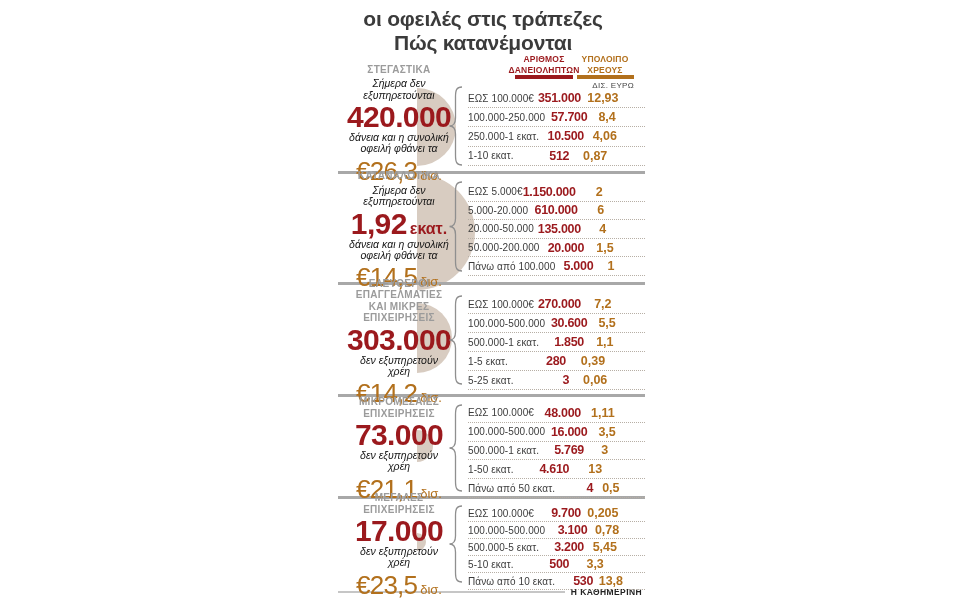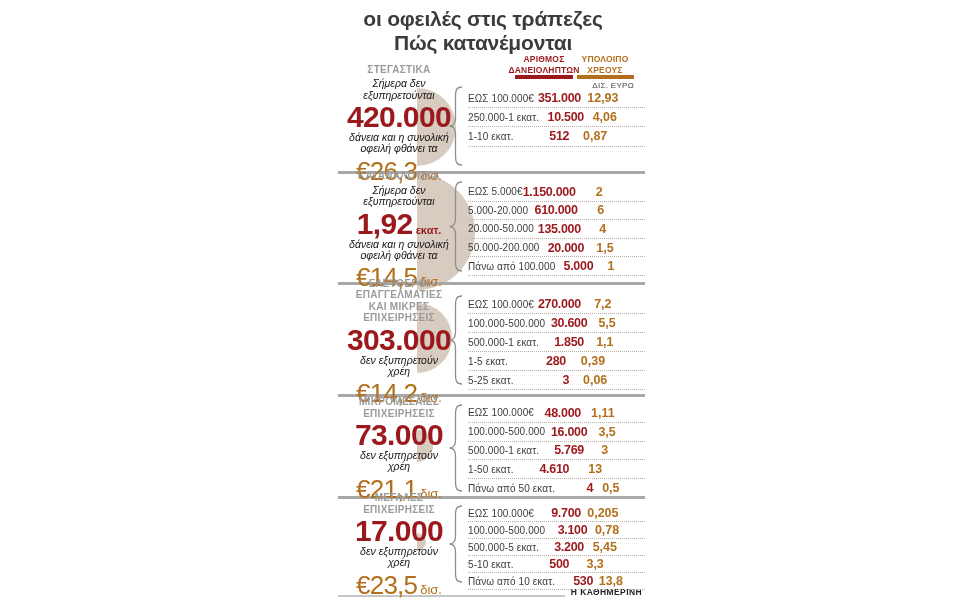--- a/index.html
+++ b/index.html
@@ -28,34 +28,34 @@
   .leftcol{position:absolute;left:0;top:0;width:122px;height:100%;display:flex;
            flex-direction:column;align-items:center;justify-content:center;text-align:center;}
   .sec-name{font-size:10px;font-weight:bold;color:#9b9b9b;line-height:1.15;
             white-space:pre-line;letter-spacing:0.3px;}
   .sec-intro,.sec-desc{font-style:italic;font-size:10.5px;font-weight:500;color:#151515;
             line-height:1.08;white-space:pre-line;text-align:center;}
   .sec-intro{margin-top:3px;}
   .sec-desc{margin-top:3px;}
   .sec-big{color:#9b191d;margin-top:4px;line-height:0.8;}
   .big-num{font-size:30px;font-weight:bold;letter-spacing:-0.6px;}
-  .big-suffix{font-size:11px;font-weight:bold;margin-left:3px;}
+  .big-suffix{font-size:16px;font-weight:bold;margin-left:3px;}
   .sec-euro{color:#b2701c;margin-top:6px;line-height:0.82;}
   .euro-num{font-size:26px;font-weight:400;letter-spacing:-0.8px;}
   .euro-suffix{font-size:13px;margin-left:3px;}
   .brace{position:absolute;left:110px;overflow:visible;}
   .rows{position:absolute;left:130px;right:0;}
   .row{display:flex;align-items:center;border-bottom:1px dotted #b7afa5;}
   .row .lbl{flex:1;font-size:10px;color:#3b3b3b;white-space:nowrap;letter-spacing:0.1px;}
   .row .cnt{width:58px;text-align:right;font-size:12.5px;font-weight:bold;
             color:#9b191d;letter-spacing:-0.3px;}
   .row .val{width:54px;text-align:center;font-size:12.5px;font-weight:bold;color:#b2701c;}
   .row .spc{width:25px;}
   
-  .footer{position:absolute;left:338px;top:587px;width:304px;display:flex;align-items:flex-end;}
+  .footer{position:absolute;left:338px;top:587px;width:304px;display:flex;align-items:center;}
   .footer .line{flex:1;height:2px;background:#c6c6c6;}
   .footer .src{margin-left:6px;font-size:8.5px;font-weight:bold;color:#222;letter-spacing:0.4px;}
 </style>
 </head>
 <body>
 
 <div class="canvas">
 
   <div class="title">
     <div>οι οφειλές στις τράπεζες</div>
@@ -102,20 +102,26 @@
           <path d="M14,1 C8.5,1 7.5,4 7.5,11 L7.5,32 C7.5,37 5.5,40 1.5,40 C5.5,40 7.5,43 7.5,48 L7.5,69 C7.5,76 8.5,79 14,79" fill="none" stroke="#8f8f8f" stroke-width="1.3"></path>
         </svg>
     <div class="rows" style="top: 14px;">
           <div class="row" style="height: 18.2px;">
     <span class="lbl">ΕΩΣ 100.000€</span>
     <span class="cnt">351.000</span>
     <span class="val">12,93</span>
     <span class="spc"></span>
   </div>
           <div class="row" style="height: 18.2px;">
+    <span class="lbl">100.000-250.000</span>
+    <span class="cnt">57.700</span>
+    <span class="val">8,4</span>
+    <span class="spc"></span>
+  </div>
+          <div class="row" style="height: 18.2px;">
     <span class="lbl">250.000-1 εκατ.</span>
     <span class="cnt">10.500</span>
     <span class="val">4,06</span>
     <span class="spc"></span>
   </div>
           <div class="row" style="height: 18.2px;">
     <span class="lbl">1-10 εκατ.</span>
     <span class="cnt">512</span>
     <span class="val">0,87</span>
     <span class="spc"></span>

